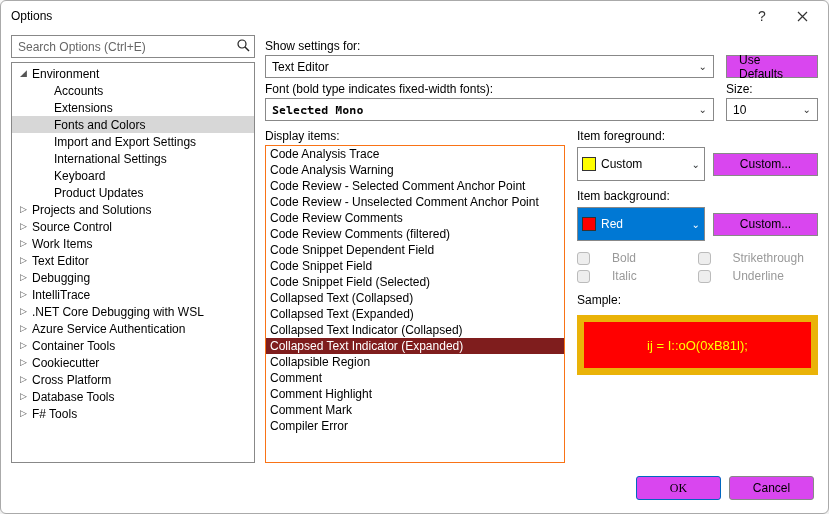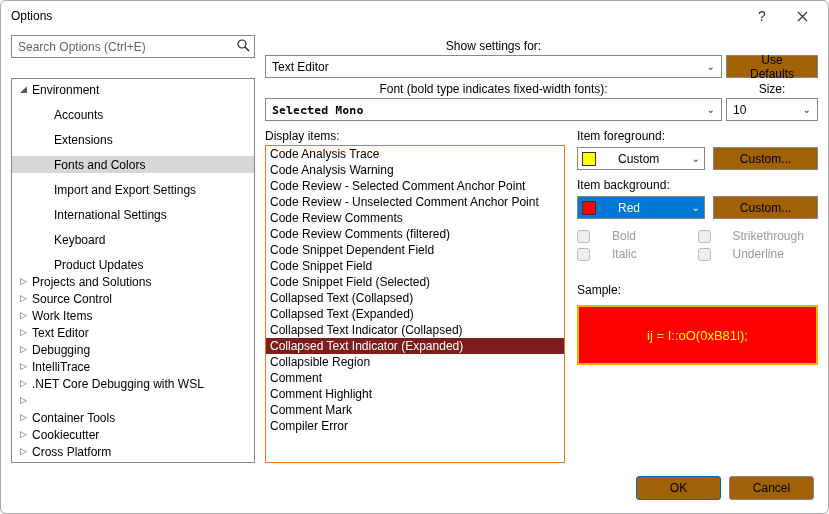--- a/index.html
+++ b/index.html
@@ -12,91 +12,91 @@
   .titlebar {
     display: flex; align-items: center; height: 30px; padding: 0 6px 0 10px;
     font-size: 12px; color: #000;
   }
   .titlebar-title { flex: 1; }
   .titlebar-btn { width: 40px; height: 28px; display: flex; align-items: center; justify-content: center; font-size: 14px; color: #333; }
   .body {
     flex: 1; display: flex; gap: 10px; padding: 4px 10px 0 10px; overflow: hidden;
   }
   .left-pane {
-    width: 244px; display: flex; flex-direction: column; gap: 20px;
+    width: 244px; display: flex; flex-direction: column; gap: 4px;
   }
   .search-wrap {
     border: 1px solid #888; height: 23px; display: flex; align-items: center; padding: 0 4px;
   }
   .search-input {
     flex: 1; border: none; outline: none; font-size: 12px; color: #555; padding: 1px 2px;
   }
   .search-input::placeholder { color: #666; }
   .search-icon { font-size: 13px; color: #222; }
   .tree {
     flex: 1; border: 1px solid #888; overflow-y: auto; font-size: 12px; padding: 2px 0;
   }
   .tree-item {
     display: flex; align-items: center; height: 17px; padding-left: 6px; white-space: nowrap;
   }
   .tree-item.level-0 { padding-left: 8px; }
-  .tree-item.level-1 { padding-left: 30px; margin-top: 8px; }
+  .tree-item.level-1 { padding-left: 30px; }
   .tree-item .expander {
     width: 12px; font-size: 9px; color: #555; display: inline-block;
     transform: translateY(-1px);
   }
   .tree-item.selected { background: #d7d7d7; }
   .right-pane {
     flex: 1; display: flex; flex-direction: column; gap: 2px; font-size: 12px; overflow: hidden;
   }
   .label { font-size: 12px; color: #000; margin-top: 4px; margin-bottom: 2px;}
   .select {
     height: 23px; border: 1px solid #888; display: flex; align-items: center; padding: 0 6px;
     background: #fff; justify-content: space-between;
   }
   .select-text.bold { font-weight: bold; font-family: 'Cascadia Mono','Consolas',monospace; }
   .chev { font-size: 10px; color: #333; }
   .btn {
-    height: 23px; min-width: 85px; border: 1px solid #888; background: #a16207;
+    height: 23px; min-width: 85px; border: 1px solid #888; background: #d946ef;
     font-size: 12px; display: flex; align-items: center; justify-content: center;
     padding: 0 12px;
   }
-  .btn.primary { border: 1.5px solid #0067c0; }
-  .top-grid { display: grid; grid-template-columns: 1fr 92px; column-gap: 4px; text-align: center; }
+  .btn.primary { border: 1.5px solid #0067c0; font-family: Liberation Serif, serif; }
+  .top-grid { display: grid; grid-template-columns: 1fr 92px; column-gap: 12px; }
   .cols {
     flex: 1; display: grid; grid-template-columns: 300px 1fr; column-gap: 12px;
     margin-top: 2px; overflow: hidden;
   }
   .display-col { display: flex; flex-direction: column; min-height: 0; }
   .display-list {
     flex: 1; border: 1px solid #f97316; overflow-y: scroll; font-size: 12px;
     position: relative;
   }
   .display-list-inner { }
   .display-item {
     height: 16px; padding: 0 4px; white-space: nowrap; display: flex; align-items: center;
     overflow: hidden;
   }
   .display-item.selected { background: #7f1d1d; color: #fff; }
   .props-col { display: flex; flex-direction: column; gap: 2px; }
   .color-row { display: flex; gap: 8px; align-items: center; }
   .color-select {
     height: 23px; width: 128px; border: 1px solid #888; display: flex; align-items: center;
-    padding: 0 4px; gap: 22px; justify-content: flex-start;
+    padding: 16px 4px; gap: 5px; justify-content: flex-start;
   }
   .color-select.blue-sel { background: #0078d4; color:#fff;justify-content:flex-end; }
   .color-select.blue-sel .chev { color:#fff; }
   .swatch { width: 14px; height: 14px; border: 1px solid #333; }
   .swatch.yellow { background: #ffff00; }
   .swatch.red { background: #ff0000; }
   .checks { display: grid; grid-template-columns: 1fr 1fr; row-gap: 4px; margin-top: 8px; }
   .check { display: flex; gap: 22px; align-items: center; color: #999; }
   .checkbox { width: 13px; height: 13px; border: 1px solid #bbb; border-radius: 3px; background: #eee; }
   .sample-box {
-    margin-top: 4px; height: 60px; background: #ff0000; border: 2px solid #eab308;
+    margin-top: 4px; height: 60px; background: #ff0000; border: 7px solid #eab308;
     display: flex; align-items: center; justify-content: center;
     color: #ffff00; font-family: 'Cascadia Mono','Consolas',monospace; font-size: 13px;
   }
   .footer {
     height: 50px; display: flex; justify-content: flex-end; align-items: center;
     gap: 8px; padding: 0 14px; border-top: 0;
   }
   .footer .btn { min-width: 85px; height: 24px; border-radius: 3px; }
   
   .display-list::-webkit-scrollbar, .tree::-webkit-scrollbar { width: 15px; }
@@ -184,20 +184,21 @@
           <div class="tree-item level-0">
             <span class="expander">▷</span>
             <span>IntelliTrace</span>
           </div>
           <div class="tree-item level-0">
             <span class="expander">▷</span>
             <span>.NET Core Debugging with WSL</span>
           </div>
           <div class="tree-item level-0">
             <span class="expander">▷</span>
+            <span>Azure Service Authentication</span>
           </div>
           <div class="tree-item level-0">
             <span class="expander">▷</span>
             <span>Container Tools</span>
           </div>
           <div class="tree-item level-0">
             <span class="expander">▷</span>
             <span>Cookiecutter</span>
           </div>
           <div class="tree-item level-0">
@@ -303,21 +304,21 @@
             <div class="check">
               <span class="checkbox"></span>
               <span>Italic</span>
             </div>
             <div class="check">
               <span class="checkbox"></span>
               <span>Underline</span>
             </div>
           </div>
 
-          <div class="label" style="margin-top:20px">Sample:</div>
+          <div class="label" style="margin-top:8px">Sample:</div>
           <div class="sample-box">
             <span>ij = I::oO(0xB81l);</span>
           </div>
         </div>
       </div>
     </div>
   </div>
 
   <div class="footer">
     <div class="btn primary">OK</div>

